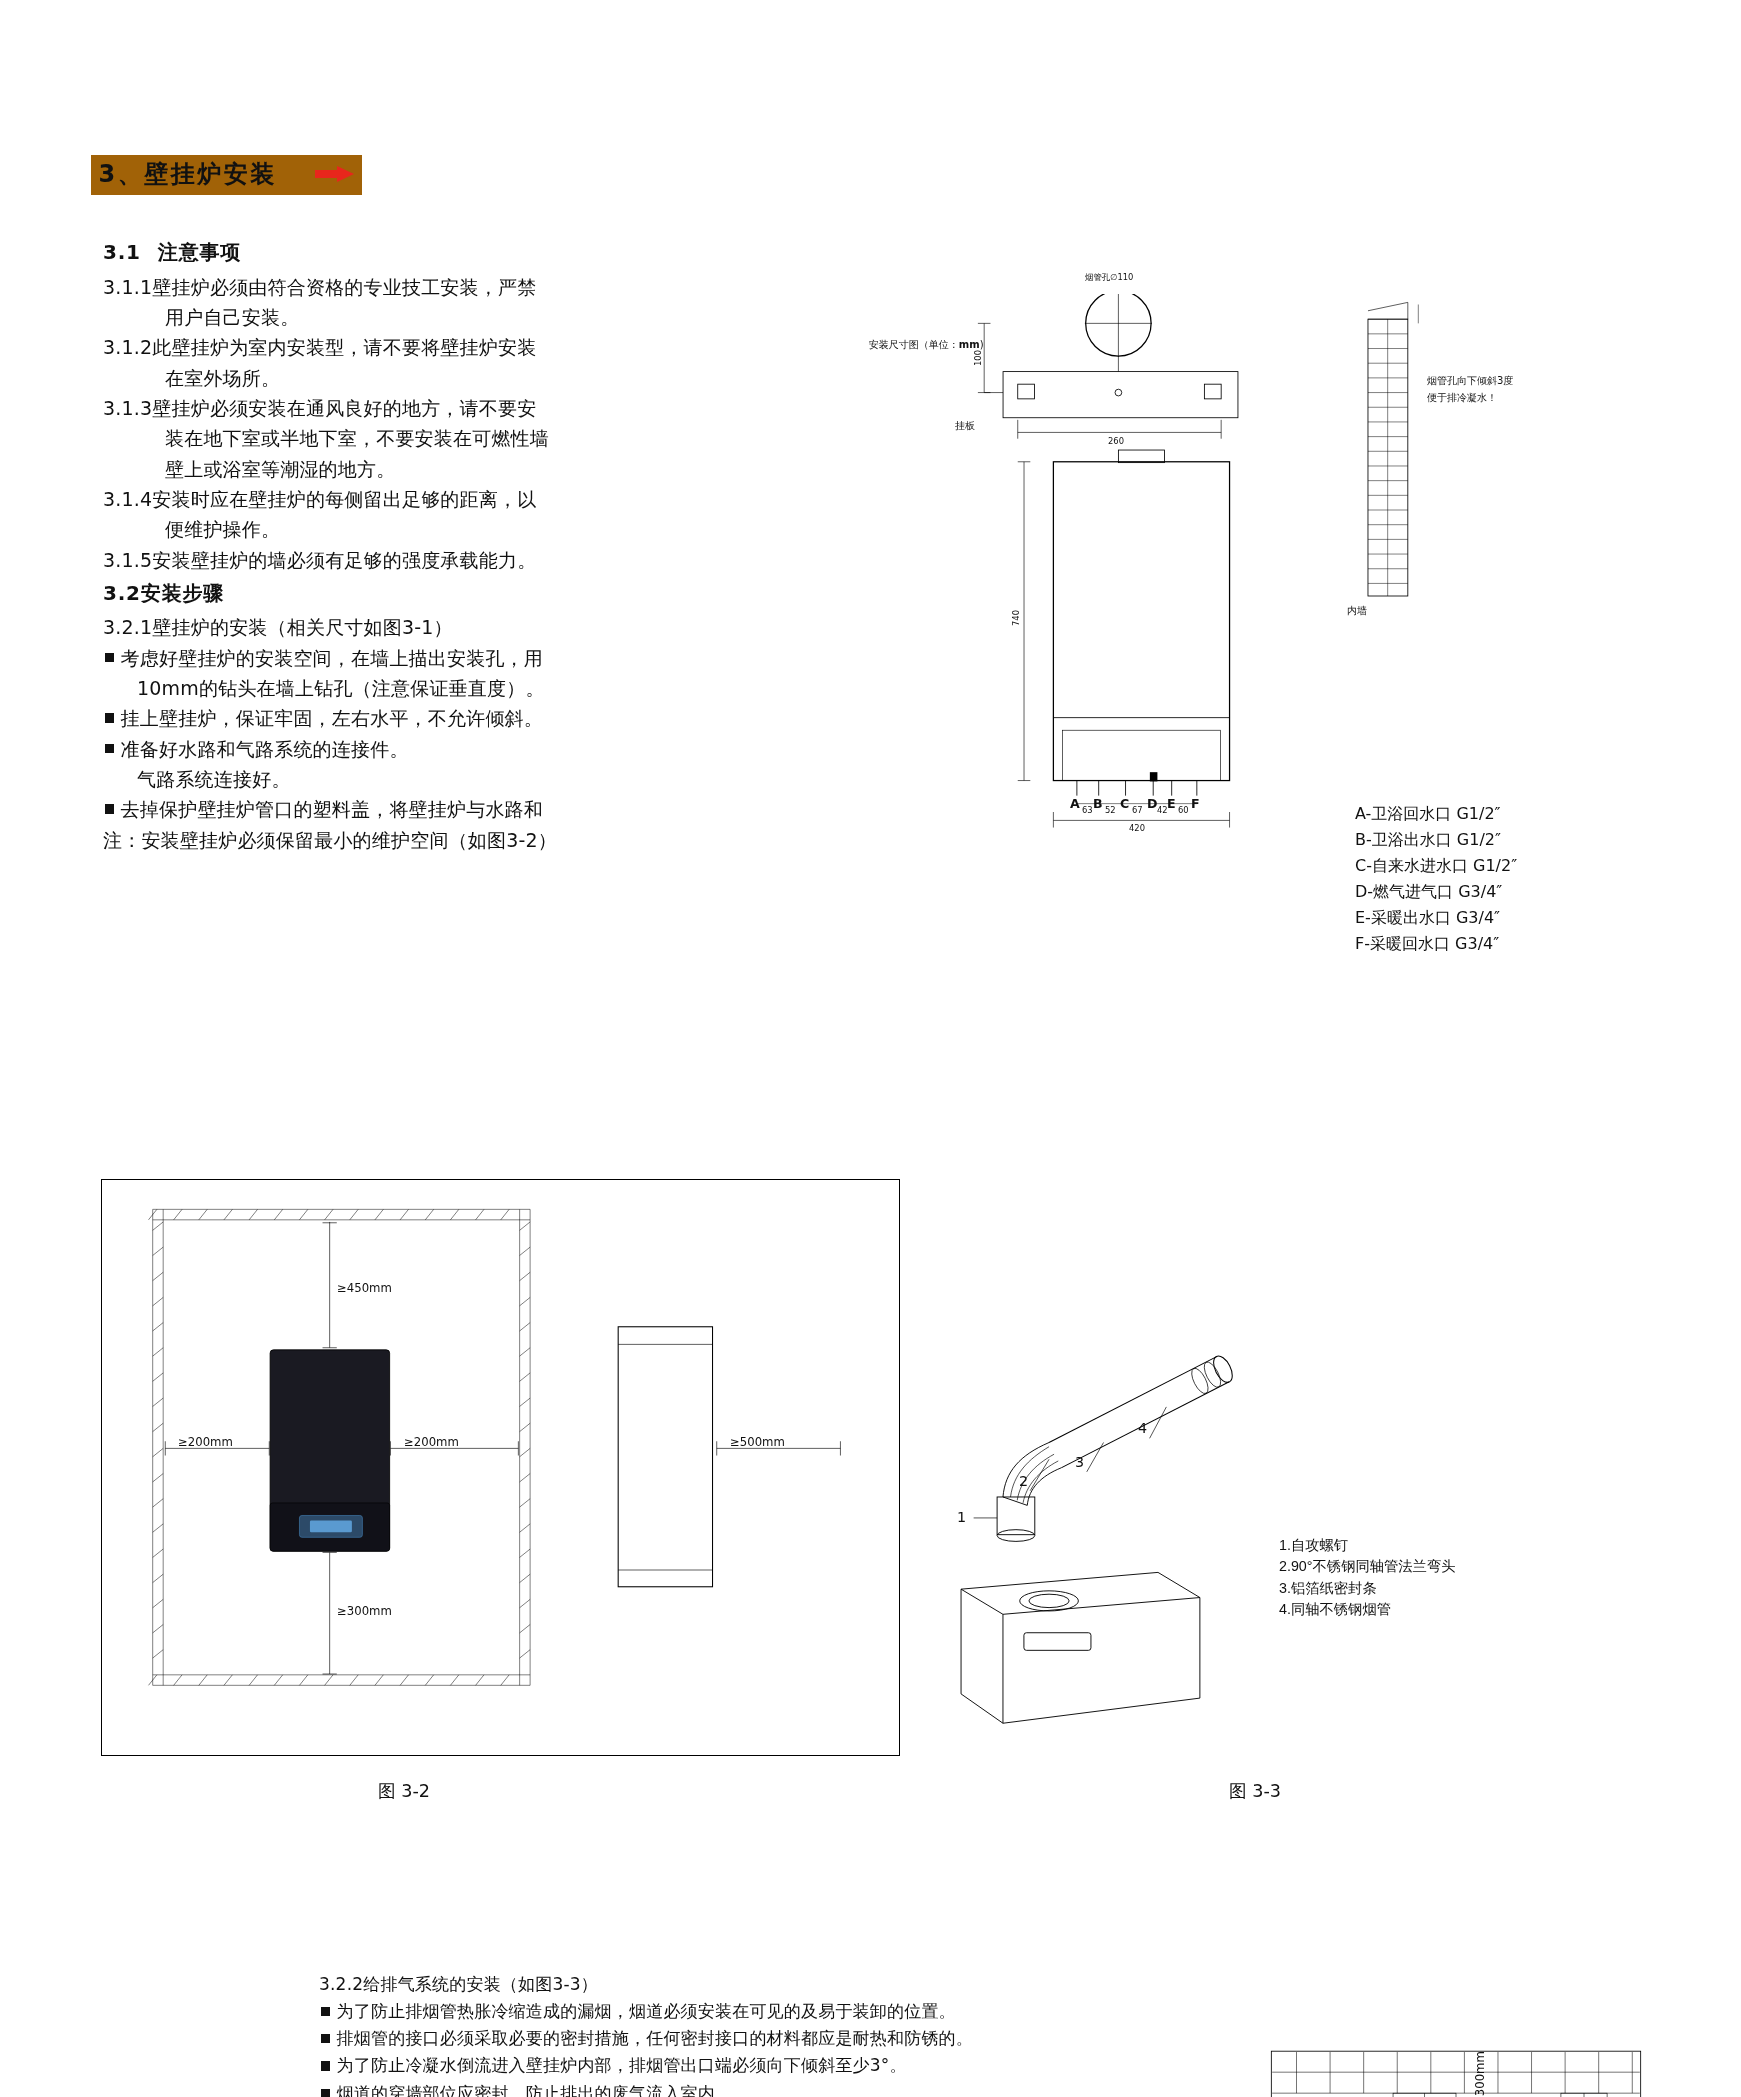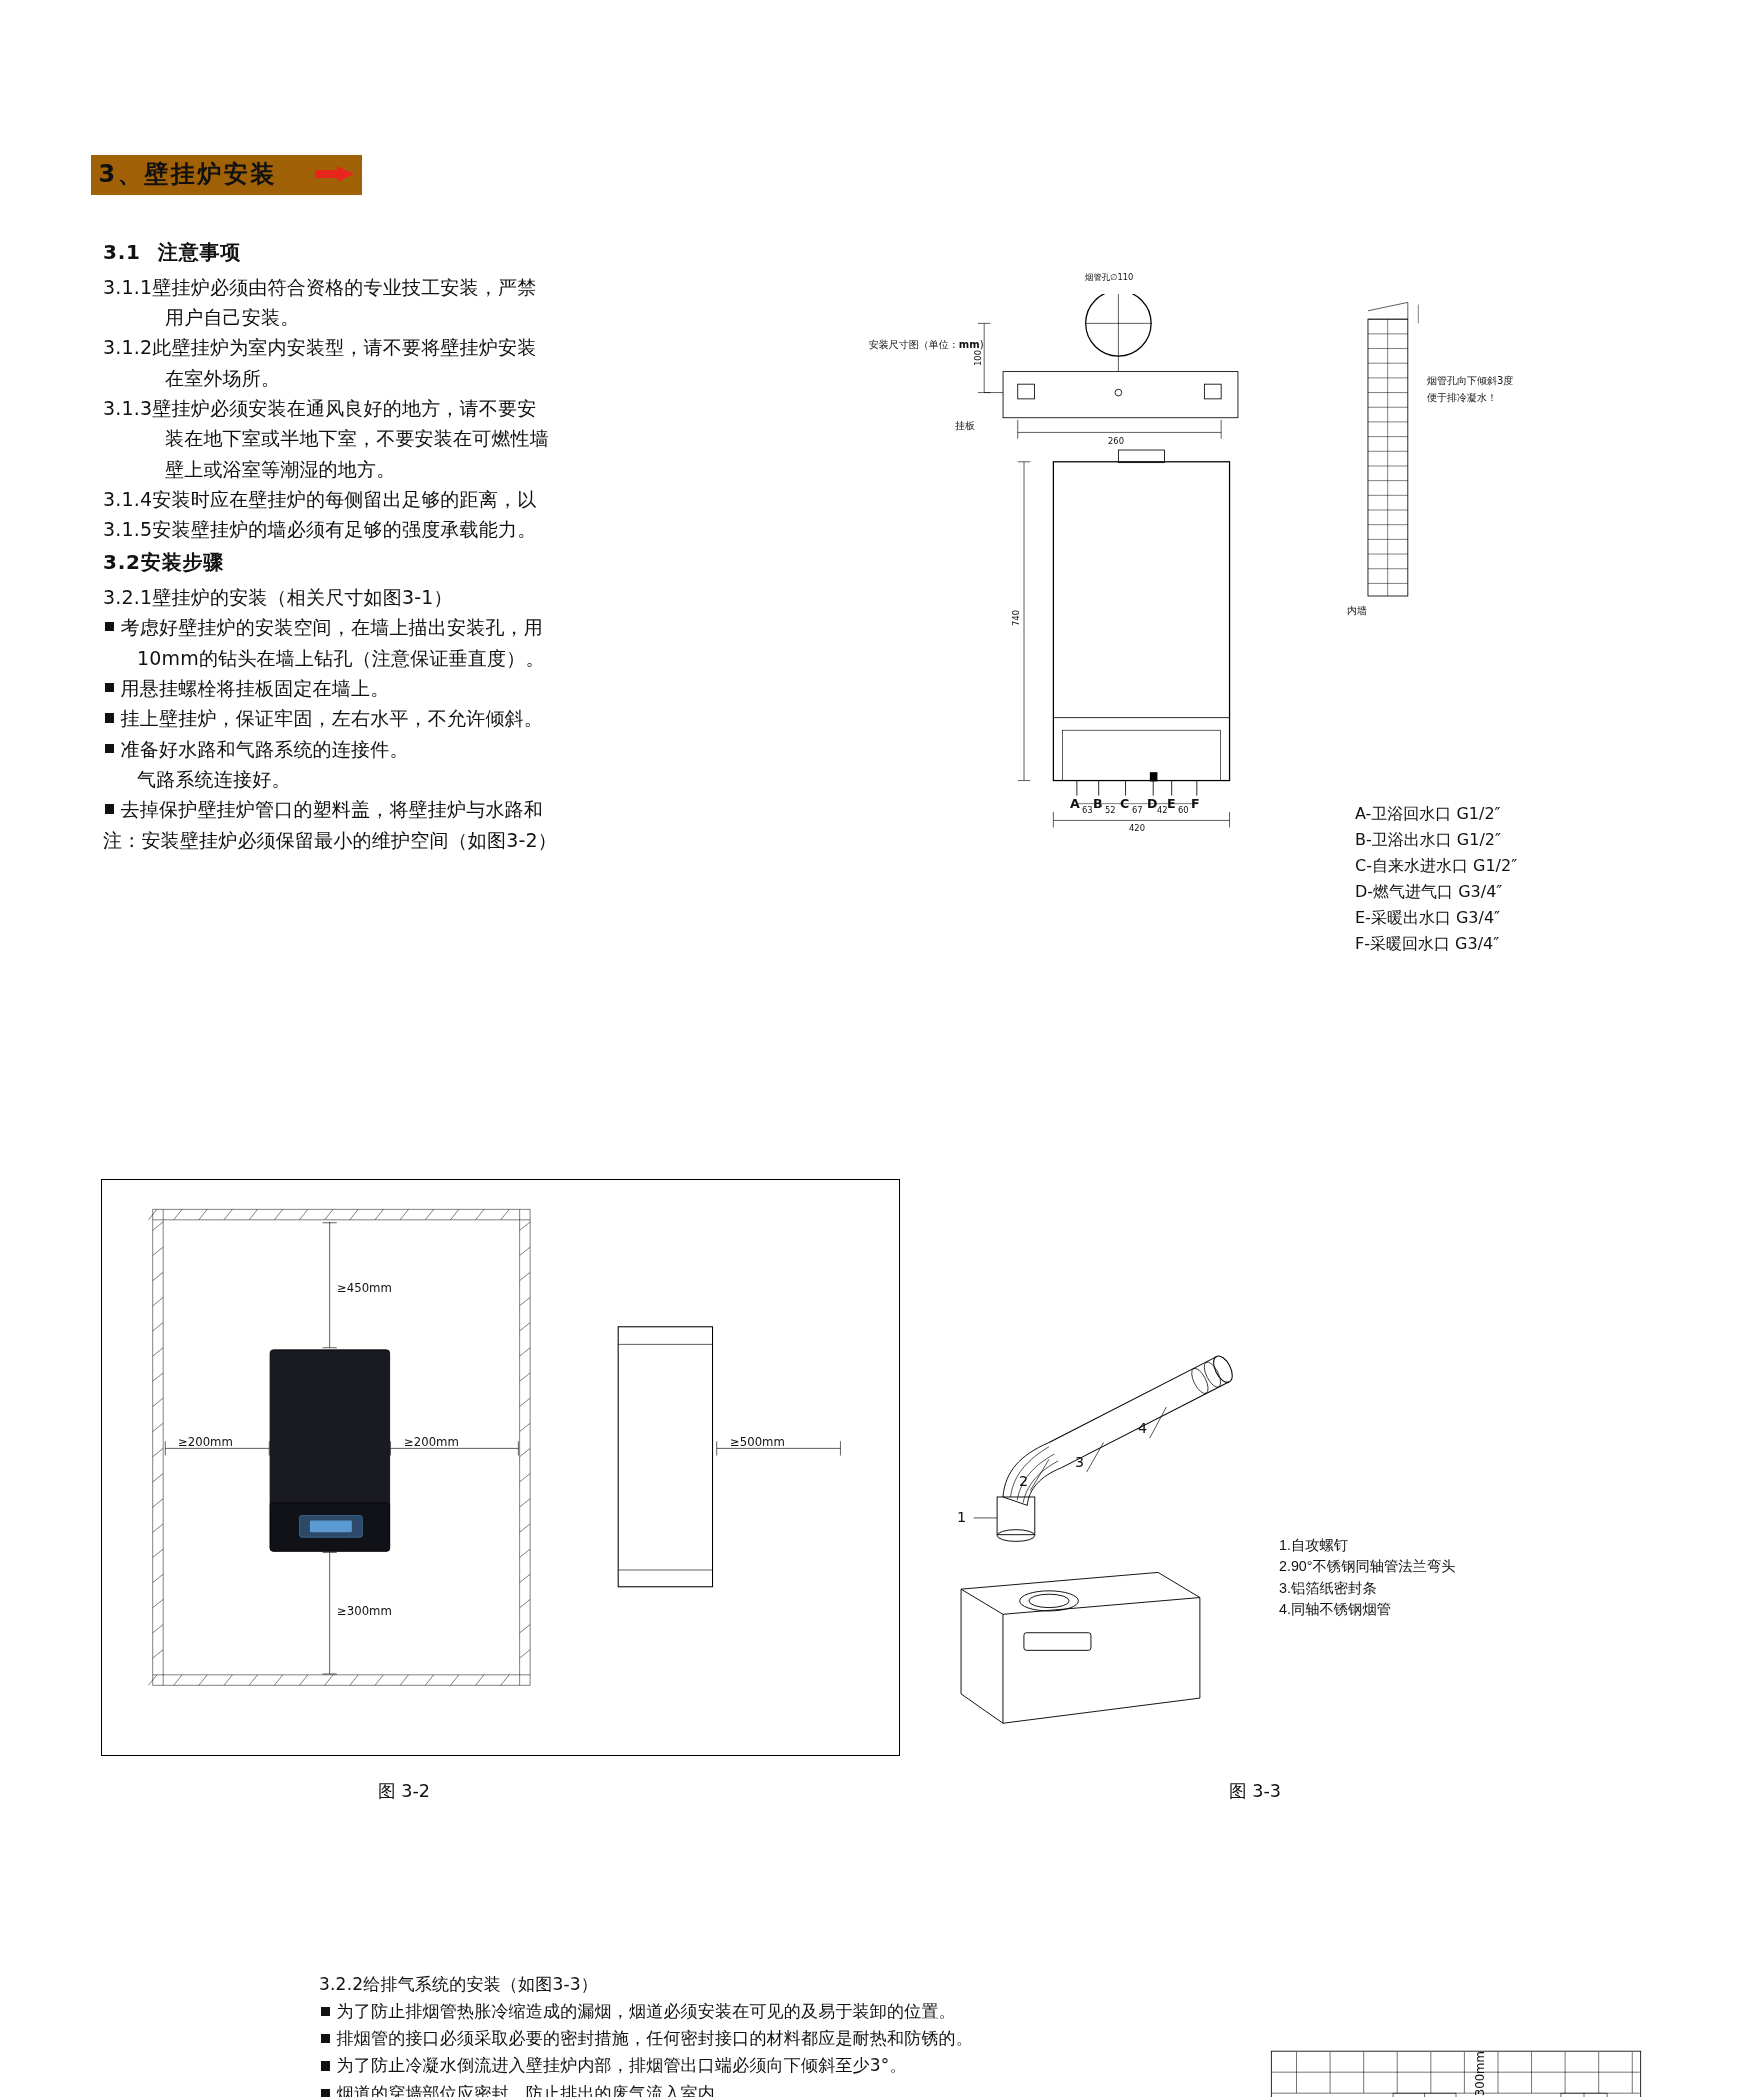--- a/index.html
+++ b/index.html
@@ -150,37 +150,37 @@
 
     <div class="p">
       <span>3.1.3</span><span>壁挂炉必须安装在通风良好的地方，请不要安</span>
     </div>
     <div class="p sub">装在地下室或半地下室，不要安装在可燃性墙</div>
     <div class="p sub">壁上或浴室等潮湿的地方。</div>
 
     <div class="p">
       <span>3.1.4</span><span>安装时应在壁挂炉的每侧留出足够的距离，以</span>
     </div>
+    <div class="p sub">便维护操作。</div>
 
     <div class="p">
       <span>3.1.5</span><span>安装壁挂炉的墙必须有足够的强度承载能力。</span>
     </div>
 
     <div class="h3" style="margin-top:5.9px;">
       <span>3.2</span><span>安装步骤</span>
     </div>
 
     <div class="p">3.2.1壁挂炉的安装（相关尺寸如图3-1）</div>
 
     <div class="p bullet">
       <span>考虑好壁挂炉的安装空间，在墙上描出安装孔，用</span>
     </div>
     <div class="p sub" style="padding-left:34px;">10mm的钻头在墙上钻孔（注意保证垂直度）。</div>
 
-    <div class="p bullet">用悬挂螺栓将挂板固定在墙上。</div>
     <div class="p bullet">挂上壁挂炉，保证牢固，左右水平，不允许倾斜。</div>
     <div class="p bullet">准备好水路和气路系统的连接件。</div>
 
     <div class="p sub" style="padding-left:34px;">气路系统连接好。</div>
     <div class="p bullet">
       <span>去掉保护壁挂炉管口的塑料盖，将壁挂炉与水路和</span>
     </div>
 
     <div class="p">注：安装壁挂炉必须保留最小的维护空间（如图3-2）</div>
   </div>

